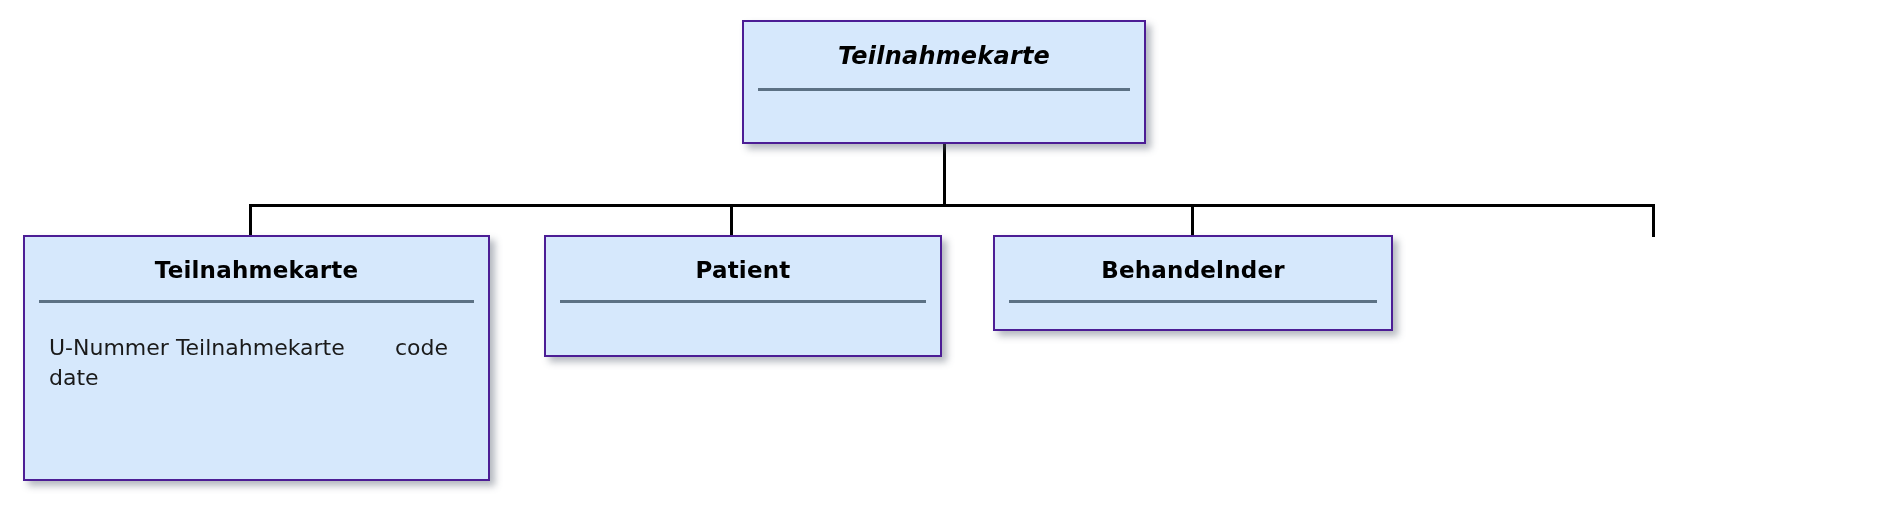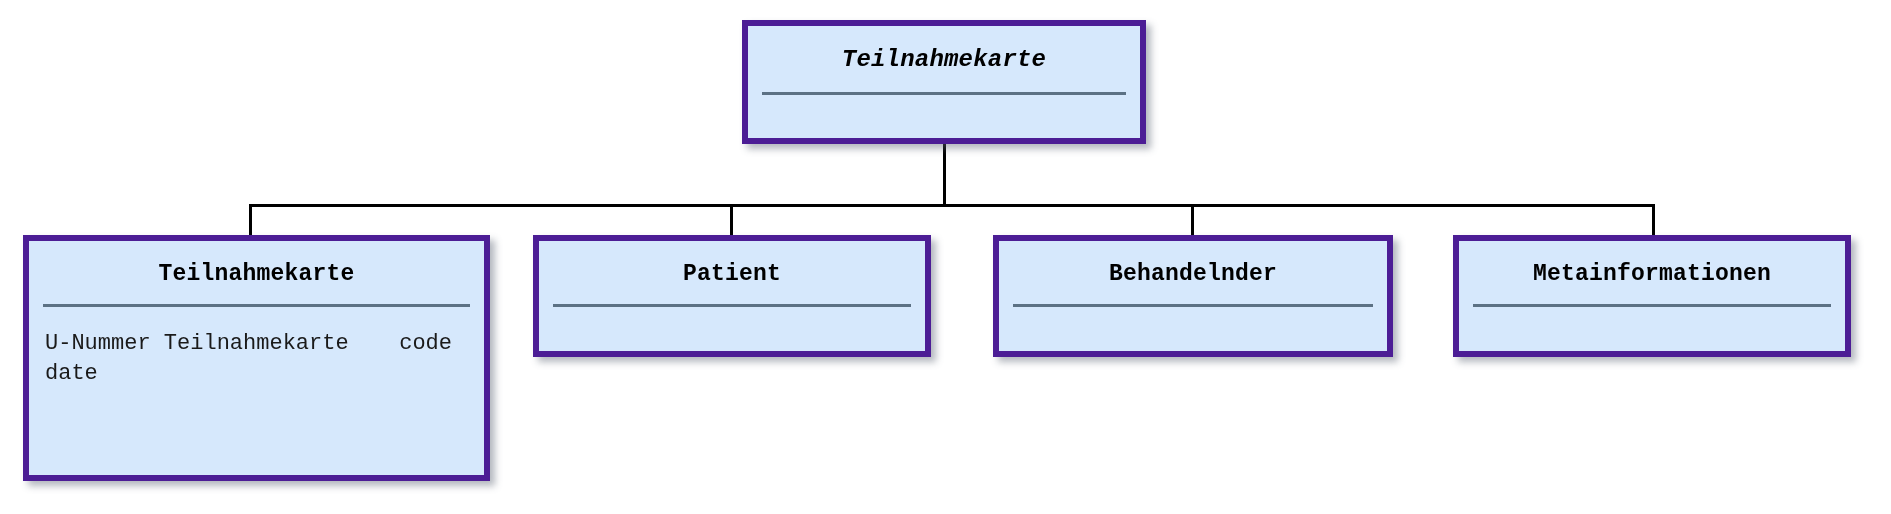--- a/index.html
+++ b/index.html
@@ -27,24 +27,23 @@
     background: #000000;
   }
   .conn-h { height: 3px; }
   .conn-v { width: 3px; }
 
   
   .class-box {
     position: absolute;
     box-sizing: border-box;
     background: #d6e8fc;
-    border: 6px solid #4c1d95;
+    border: 2px solid #4c1d95;
     box-shadow: 5px 5px 7px rgba(90, 100, 115, 0.45);
     overflow: hidden;
-    font-family: Liberation Mono, monospace;
   }
 
   .class-title {
     text-align: center;
     color: #000000;
     font-weight: bold;
     font-size: 23px;
     letter-spacing: 0.2px;
     line-height: 1;
     padding-top: 22px;
@@ -59,21 +58,21 @@
   .class-divider {
     height: 0;
     border-top: 3px solid #5c7184;
     margin: 18px 14px 0 14px;
   }
   .root-box .class-divider {
     margin-top: 20px;
   }
 
   .attr-list {
-    margin: 0;
+    margin: 8px;
     padding: 22px 0 0 4px;
     list-style: none;
   }
   .attr-row {
     display: flex;
     justify-content: space-between;
     align-items: baseline;
     padding: 0 32px 0 12px;
     font-size: 22px;
     color: #1a1a1a;
@@ -109,28 +108,24 @@
       <li class="attr-row">
         <span class="attr-name">U-Nummer Teilnahmekarte</span>
         <span class="attr-type">code</span>
       </li>
       <li class="attr-row">
         <span class="attr-type">date</span>
       </li>
     </ul>
   </div>
 
-  <div class="class-box" style="left:533px; top:235px; width:398px; height:122px;">
+  <div class="class-box" style="left:544px; top:235px; width:398px; height:122px;">
     <div class="class-title">Patient</div>
     <div class="class-divider"></div>
   </div>
 
-  <div class="class-box" style="left:993px; top:235px; width:400px; height:122px;">
+  <div class="class-box" style="left:993px; top:235px; width:400px; height:96px;">
     <div class="class-title">Behandelnder</div>
     <div class="class-divider"></div>
   </div>
 
-  <div class="class-box" style="left:1453px; top:235px; width:398px; height:122px;">
-    <div class="class-title">Metainformationen</div>
-    <div class="class-divider"></div>
-  </div>
 
 </div>
 
 </body></html>

